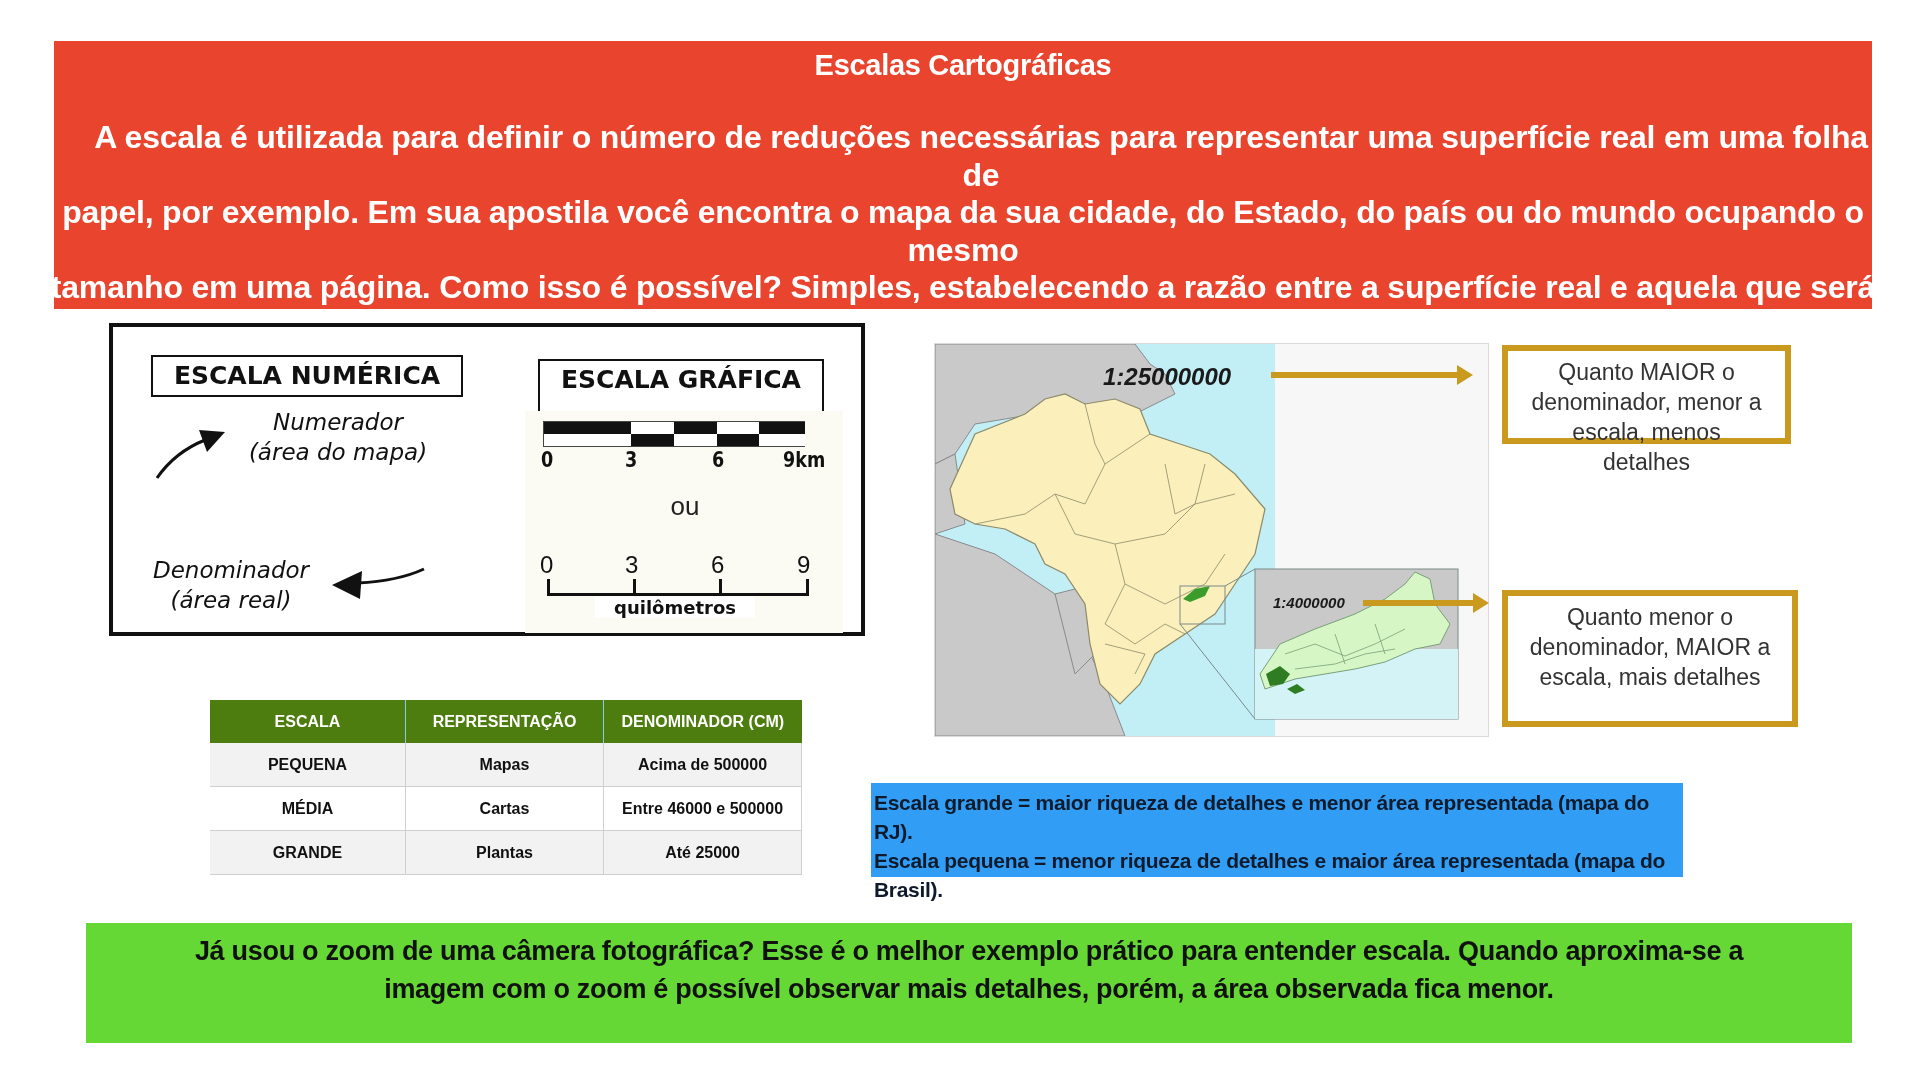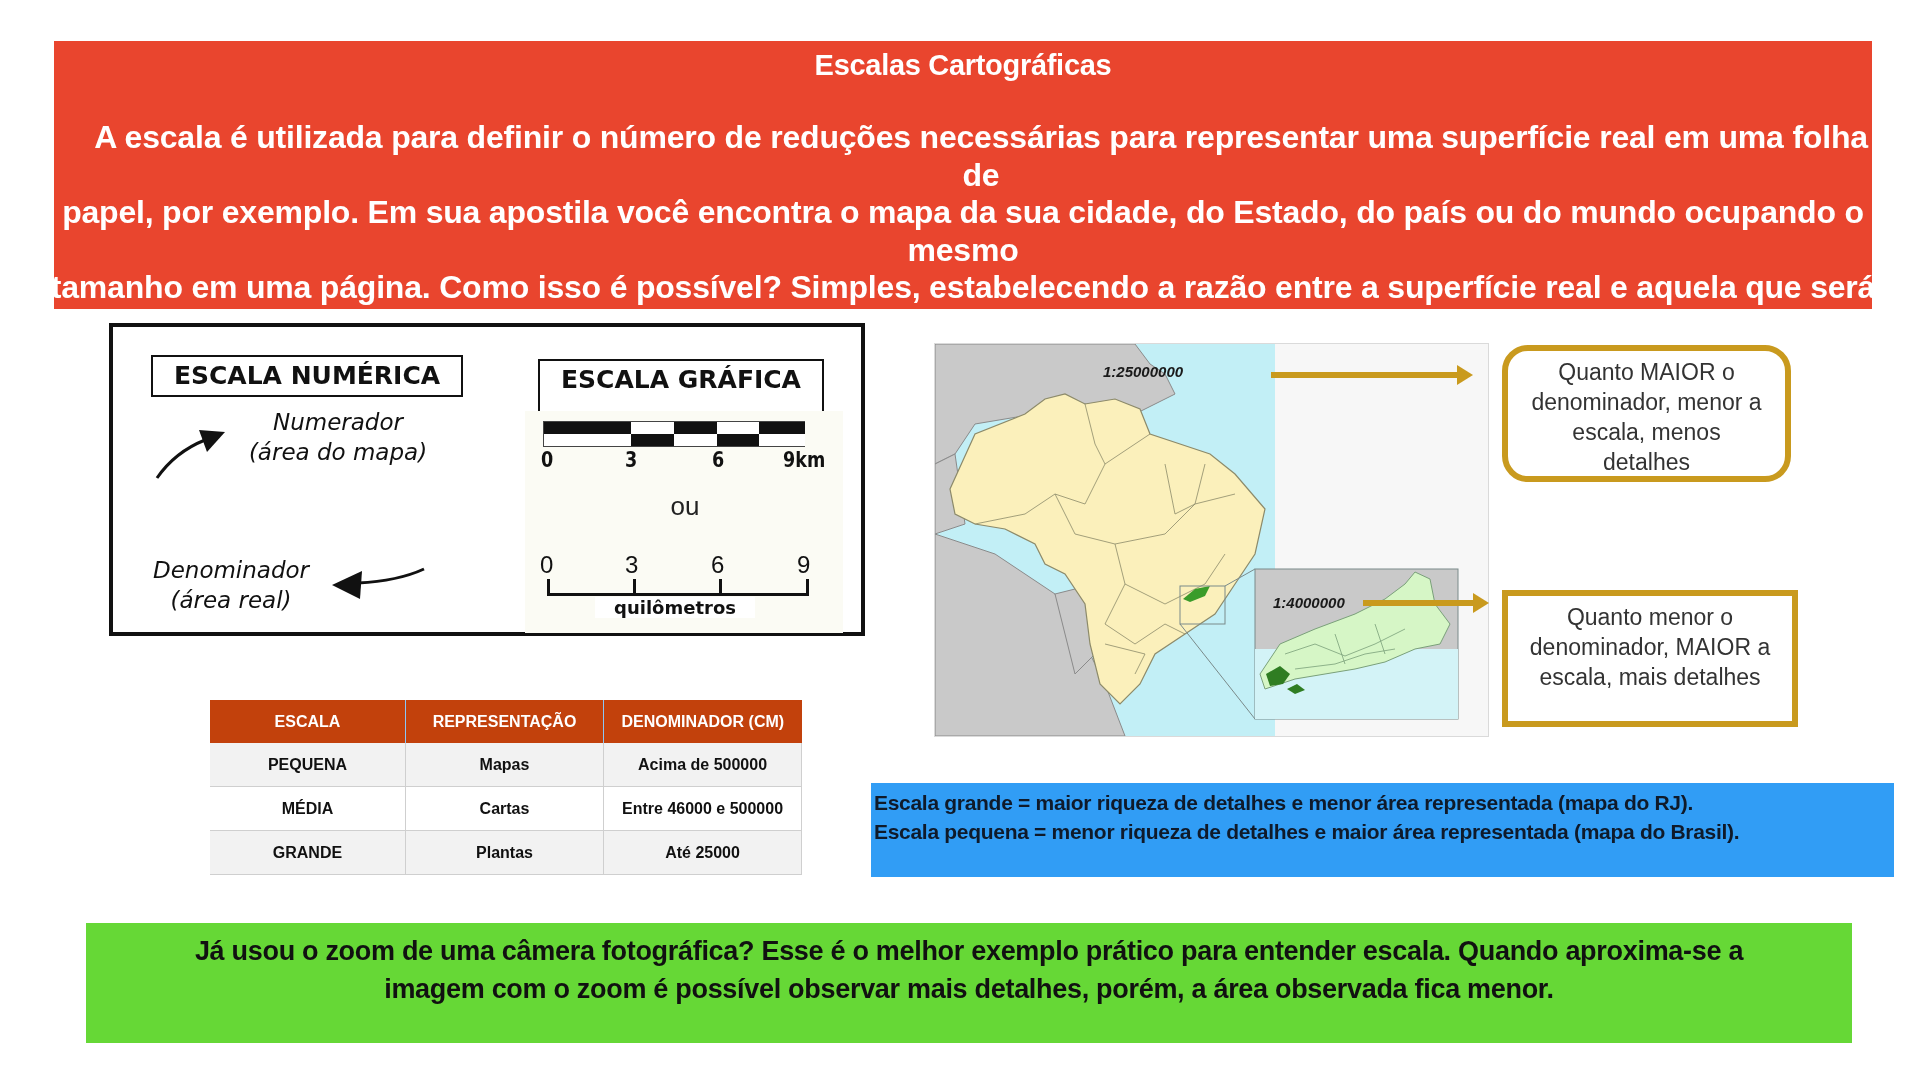--- a/index.html
+++ b/index.html
@@ -65,21 +65,21 @@
     position:absolute; left:70px; top:186px; width:160px; text-align:center; background:#fff;
     font-family:"DejaVu Sans", sans-serif; font-weight:bold; font-size:18px; color:#111;
   }
 
   
   #scale-table {
     left:210px; top:700px; width:592px; border-collapse:collapse;
     font-family:"Liberation Sans", sans-serif;
   }
   #scale-table th {
-    background:#c2410c; color:#ffffff; font-size:16px; font-weight:bold; height:41px;
+    background:#4d7c0f; color:#ffffff; font-size:16px; font-weight:bold; height:41px;
     text-align:center; border-right:1px solid #8cc7f6;
   }
   #scale-table td {
     font-size:16px; font-weight:bold; color:#111; text-align:center; height:41px;
     border-right:1px solid #cfcfcf; border-bottom:1px solid #cfcfcf;
   }
   #scale-table tr.odd td { background:#f2f2f2; }
   #scale-table tr.even td { background:#ffffff; }
 
   
@@ -94,26 +94,26 @@
   .gold-arrow { position:absolute; height:6px; background:#c99a1e; }
   .gold-arrow::after {
     content:""; position:absolute; right:-14px; top:-7px;
     border-left:16px solid #c99a1e; border-top:10px solid transparent; border-bottom:10px solid transparent;
   }
   .gold-box {
     position:absolute; border:6px solid #c99a1e; background:#fff; box-sizing:border-box;
     font-family:"Liberation Sans", sans-serif; font-size:23px; color:#333; text-align:center; line-height:30px;
     padding-top:6px;
   }
-  #box-maior { left:1502px; top:345px; width:289px; height:137px;border-radius:26px; }
+  #box-maior { left:1502px; top:345px; width:289px; height:99px; }
   #box-menor { left:1502px; top:590px; width:296px; height:137px; }
 
   
   #blue-box {
-    left:871px; top:783px; width:1023px; height:94px; background:#319df5;
+    left:871px; top:783px; width:812px; height:94px; background:#319df5;
     font-family:"Liberation Sans", sans-serif; font-weight:bold; font-size:21px; color:#0f1a2a;
     line-height:29px; box-sizing:border-box; padding:5px 0 0 3px; letter-spacing:-0.3px;
   }
 
   
   #green-box {
     left:86px; top:923px; width:1766px; height:120px; background:#66d836;
     font-family:"Liberation Sans", sans-serif; font-weight:bold; font-size:27px; color:#111;
     line-height:38px; text-align:center; box-sizing:border-box; padding-top:9px; letter-spacing:-0.3px;
   }
@@ -241,21 +241,21 @@
     <line x1="290" y1="242" x2="320" y2="225" stroke="#7a8a8a" stroke-width="1"></line>
     <line x1="245" y1="280" x2="320" y2="375" stroke="#7a8a8a" stroke-width="1"></line>
 
     <rect x="320" y="225" width="203" height="150" fill="#c9c9c9" stroke="#7a8a8a" stroke-width="1"></rect>
     <rect x="320" y="305" width="203" height="70" fill="#d3f3f7"></rect>
     <path d="M325 330 L345 300 L380 285 L420 270 L450 255 L470 240 L480 228 L495 235 L500 260 L515 280 L505 300 L480 305 L450 318 L420 325 L390 330 L360 335 L330 345 Z" fill="#d6f6c6" stroke="#7aa07a" stroke-width="1"></path>
     <path d="M350 310 L380 300 L410 312 L440 300 L470 285 M360 325 L400 320 L430 310 L460 305 M400 290 L410 320 M440 280 L450 310" fill="none" stroke="#7aa07a" stroke-width="0.8"></path>
     <path d="M331 330 L345 322 L355 330 L348 340 L335 342 Z" fill="#2f7d22"></path>
     <path d="M352 345 L362 340 L370 346 L360 350 Z" fill="#2f7d22"></path>
   </svg>
-  <span class="scale-tag" style="left:168px;top:19px;font-size:15px;">1:25000000</span>
+  <span class="scale-tag" style="left:168px;top:19px;font-size:24px;">1:25000000</span>
   <div class="gold-arrow" style="left:336px;top:28px;width:188px;"></div>
   <span class="scale-tag" style="left:338px;top:250px;font-size:15px;">1:4000000</span>
   <div class="gold-arrow" style="left:428px;top:256px;width:112px;"></div>
 </div>
 
 <div id="box-maior" class="gold-box">
   <div>Quanto MAIOR o</div>
   <div>denominador, menor a</div>
   <div>escala, menos</div>
   <div>detalhes</div>

